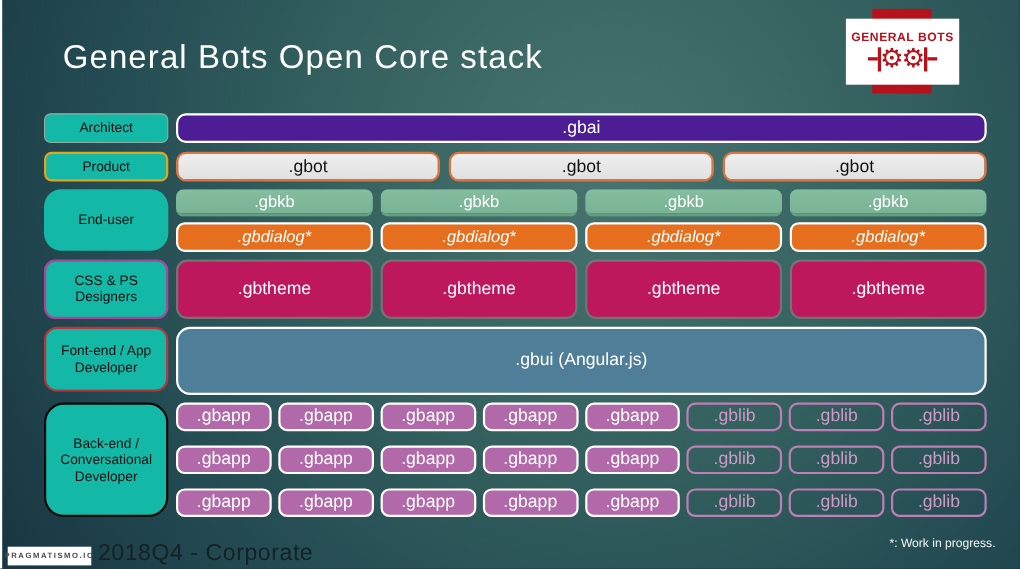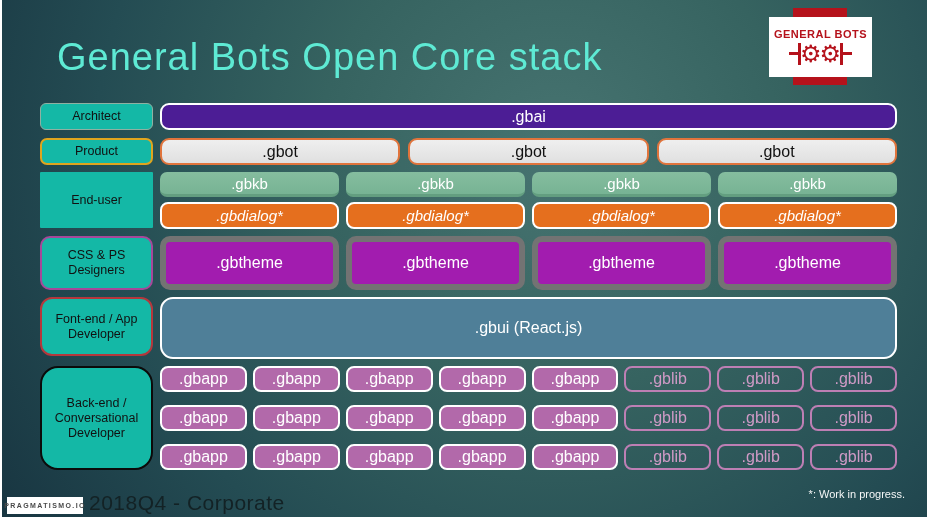--- a/index.html
+++ b/index.html
@@ -9,21 +9,21 @@
     background:#1c3e48;
   }
   .bg{
     position:absolute;inset:0;
     background:radial-gradient(circle 720px at 60% 30%, #477471 0%, #366360 33%, #244c53 64%, #152f3c 100%);
   }
   .left-edge{position:absolute;left:0;top:0;width:2px;height:100%;background:#ffffff;}
 
   .slide-title{
     position:absolute;left:57px;top:36px;width:680px;
-    color:#5eead4;font-size:38px;letter-spacing:1px;font-weight:400;
+    color:#ffffff;font-size:30px;letter-spacing:1px;font-weight:400;
     white-space:nowrap;
   }
 
   
   .logo-strip{position:absolute;left:793px;top:8px;width:54px;height:77px;background:#b5121b;}
   .logo-card{
     position:absolute;left:769px;top:17px;width:103px;height:60px;background:#ffffff;
     display:flex;flex-direction:column;align-items:center;justify-content:center;gap:1px;
   }
   .logo-text{color:#b5121b;font-size:11px;font-weight:bold;letter-spacing:0.5px;white-space:nowrap;}
@@ -33,21 +33,21 @@
   .logo-gears .gear{color:#b5121b;font-size:24px;line-height:24px;margin:0 -1px;}
 
   
   .row-label{
     position:absolute;left:40px;width:113px;background:#14b8a6;color:#111;
     display:flex;align-items:center;justify-content:center;text-align:center;
     font-size:12.5px;line-height:1.2;box-sizing:border-box;padding:2px 6px;
   }
   .lbl-architect{top:103px;height:27px;border:1px solid #8fb0a2;border-radius:6px;}
   .lbl-product{top:138px;height:27px;border:2px solid #dfa51e;border-radius:7px;}
-  .lbl-enduser{top:172px;height:56px;border:none;border-radius:1px;}
+  .lbl-enduser{top:172px;height:56px;border:none;border-radius:16px;}
   .lbl-cssps{top:236px;height:54px;border:2px solid #a6489a;border-radius:10px;}
   .lbl-frontend{top:297px;height:59px;border:2px solid #b5373c;border-radius:12px;}
   .lbl-backend{top:366px;height:104px;border:2px solid #0b0b0b;border-radius:18px;}
 
   
   .content-row{position:absolute;left:160px;width:737px;display:flex;}
   .row-gbai{top:103px;height:27px;}
   .row-gbot{top:138px;height:27px;gap:8px;}
   .row-gbkb{top:172px;height:25px;gap:7px;}
   .row-gbdialog{top:202px;height:27px;gap:7px;}
@@ -64,21 +64,21 @@
   .gbai{background:#4c1d95;border:2px solid #ffffff;border-radius:9px;}
   .gbot{
     background:linear-gradient(#efefef,#e0e0e0);color:#111;
     border:2px solid #e0743c;border-radius:9px;
   }
   .gbkb{
     background:linear-gradient(#85bd9f,#77b394);
     border:none;border-bottom:3px solid #639e80;border-radius:7px;font-size:15px;
   }
   .gbdialog{background:#e56f1e;border:2px solid #ffffff;border-radius:8px;font-size:15px;font-style:italic;}
-  .gbtheme{background:#a21caf;border:6px solid #737373;border-radius:10px;}
+  .gbtheme{background:#be185d;border:2px solid #737373;border-radius:10px;}
   .gbui{background:#4f7f98;border:2px solid #ffffff;border-radius:13px;}
   .gbapp{background:#b269aa;border:2px solid #ffffff;border-radius:8px;}
   .gblib{background:transparent;border:2px solid #bd7fb4;border-radius:8px;color:#cf9ac6;}
 
   
   .brand-badge{
     position:absolute;left:7px;top:497px;width:76px;height:17px;background:#ffffff;
     display:flex;align-items:center;justify-content:center;
     font-size:7px;letter-spacing:1.4px;color:#4a4a4a;font-weight:bold;
   }
@@ -144,21 +144,21 @@
 </div>
 
 <div class="content-row row-gbtheme">
   <div class="bar gbtheme">.gbtheme</div>
   <div class="bar gbtheme">.gbtheme</div>
   <div class="bar gbtheme">.gbtheme</div>
   <div class="bar gbtheme">.gbtheme</div>
 </div>
 
 <div class="content-row row-gbui">
-  <div class="bar gbui">.gbui (React.js)</div>
+  <div class="bar gbui">.gbui (Angular.js)</div>
 </div>
 
 <div class="content-row row-backend1">
   <div class="bar gbapp">.gbapp</div>
   <div class="bar gbapp">.gbapp</div>
   <div class="bar gbapp">.gbapp</div>
   <div class="bar gbapp">.gbapp</div>
   <div class="bar gbapp">.gbapp</div>
   <div class="bar gblib">.gblib</div>
   <div class="bar gblib">.gblib</div>

